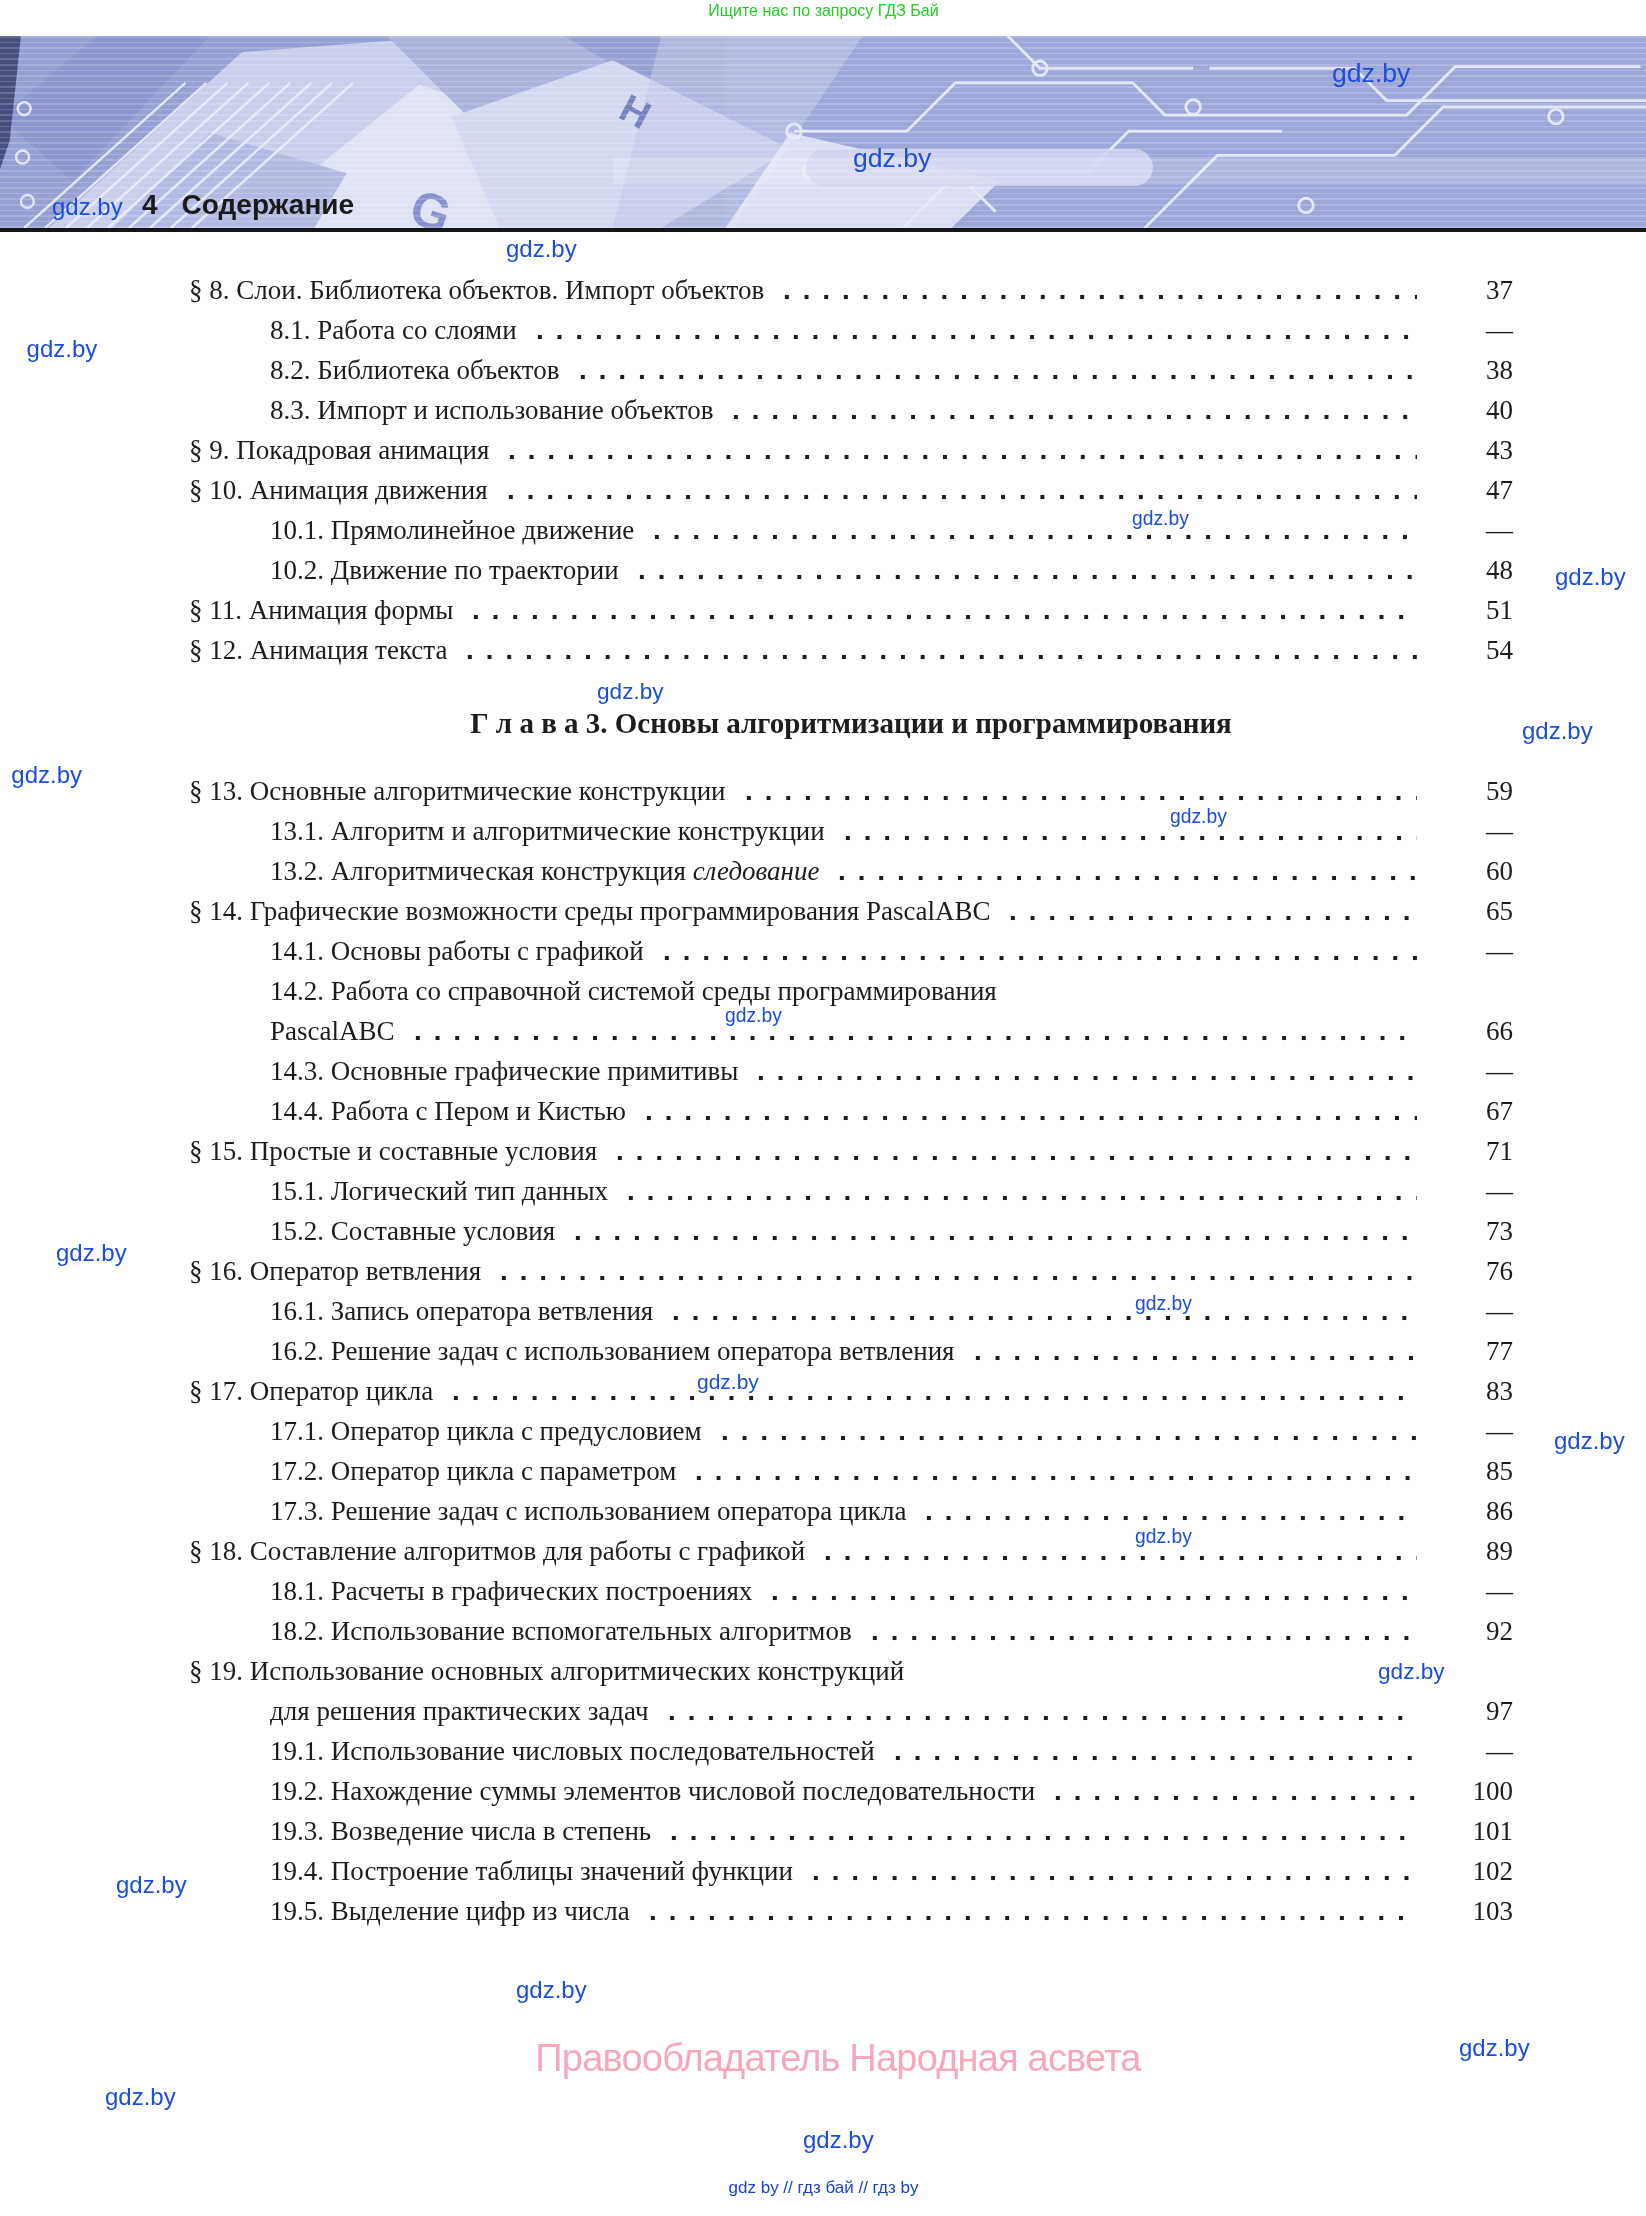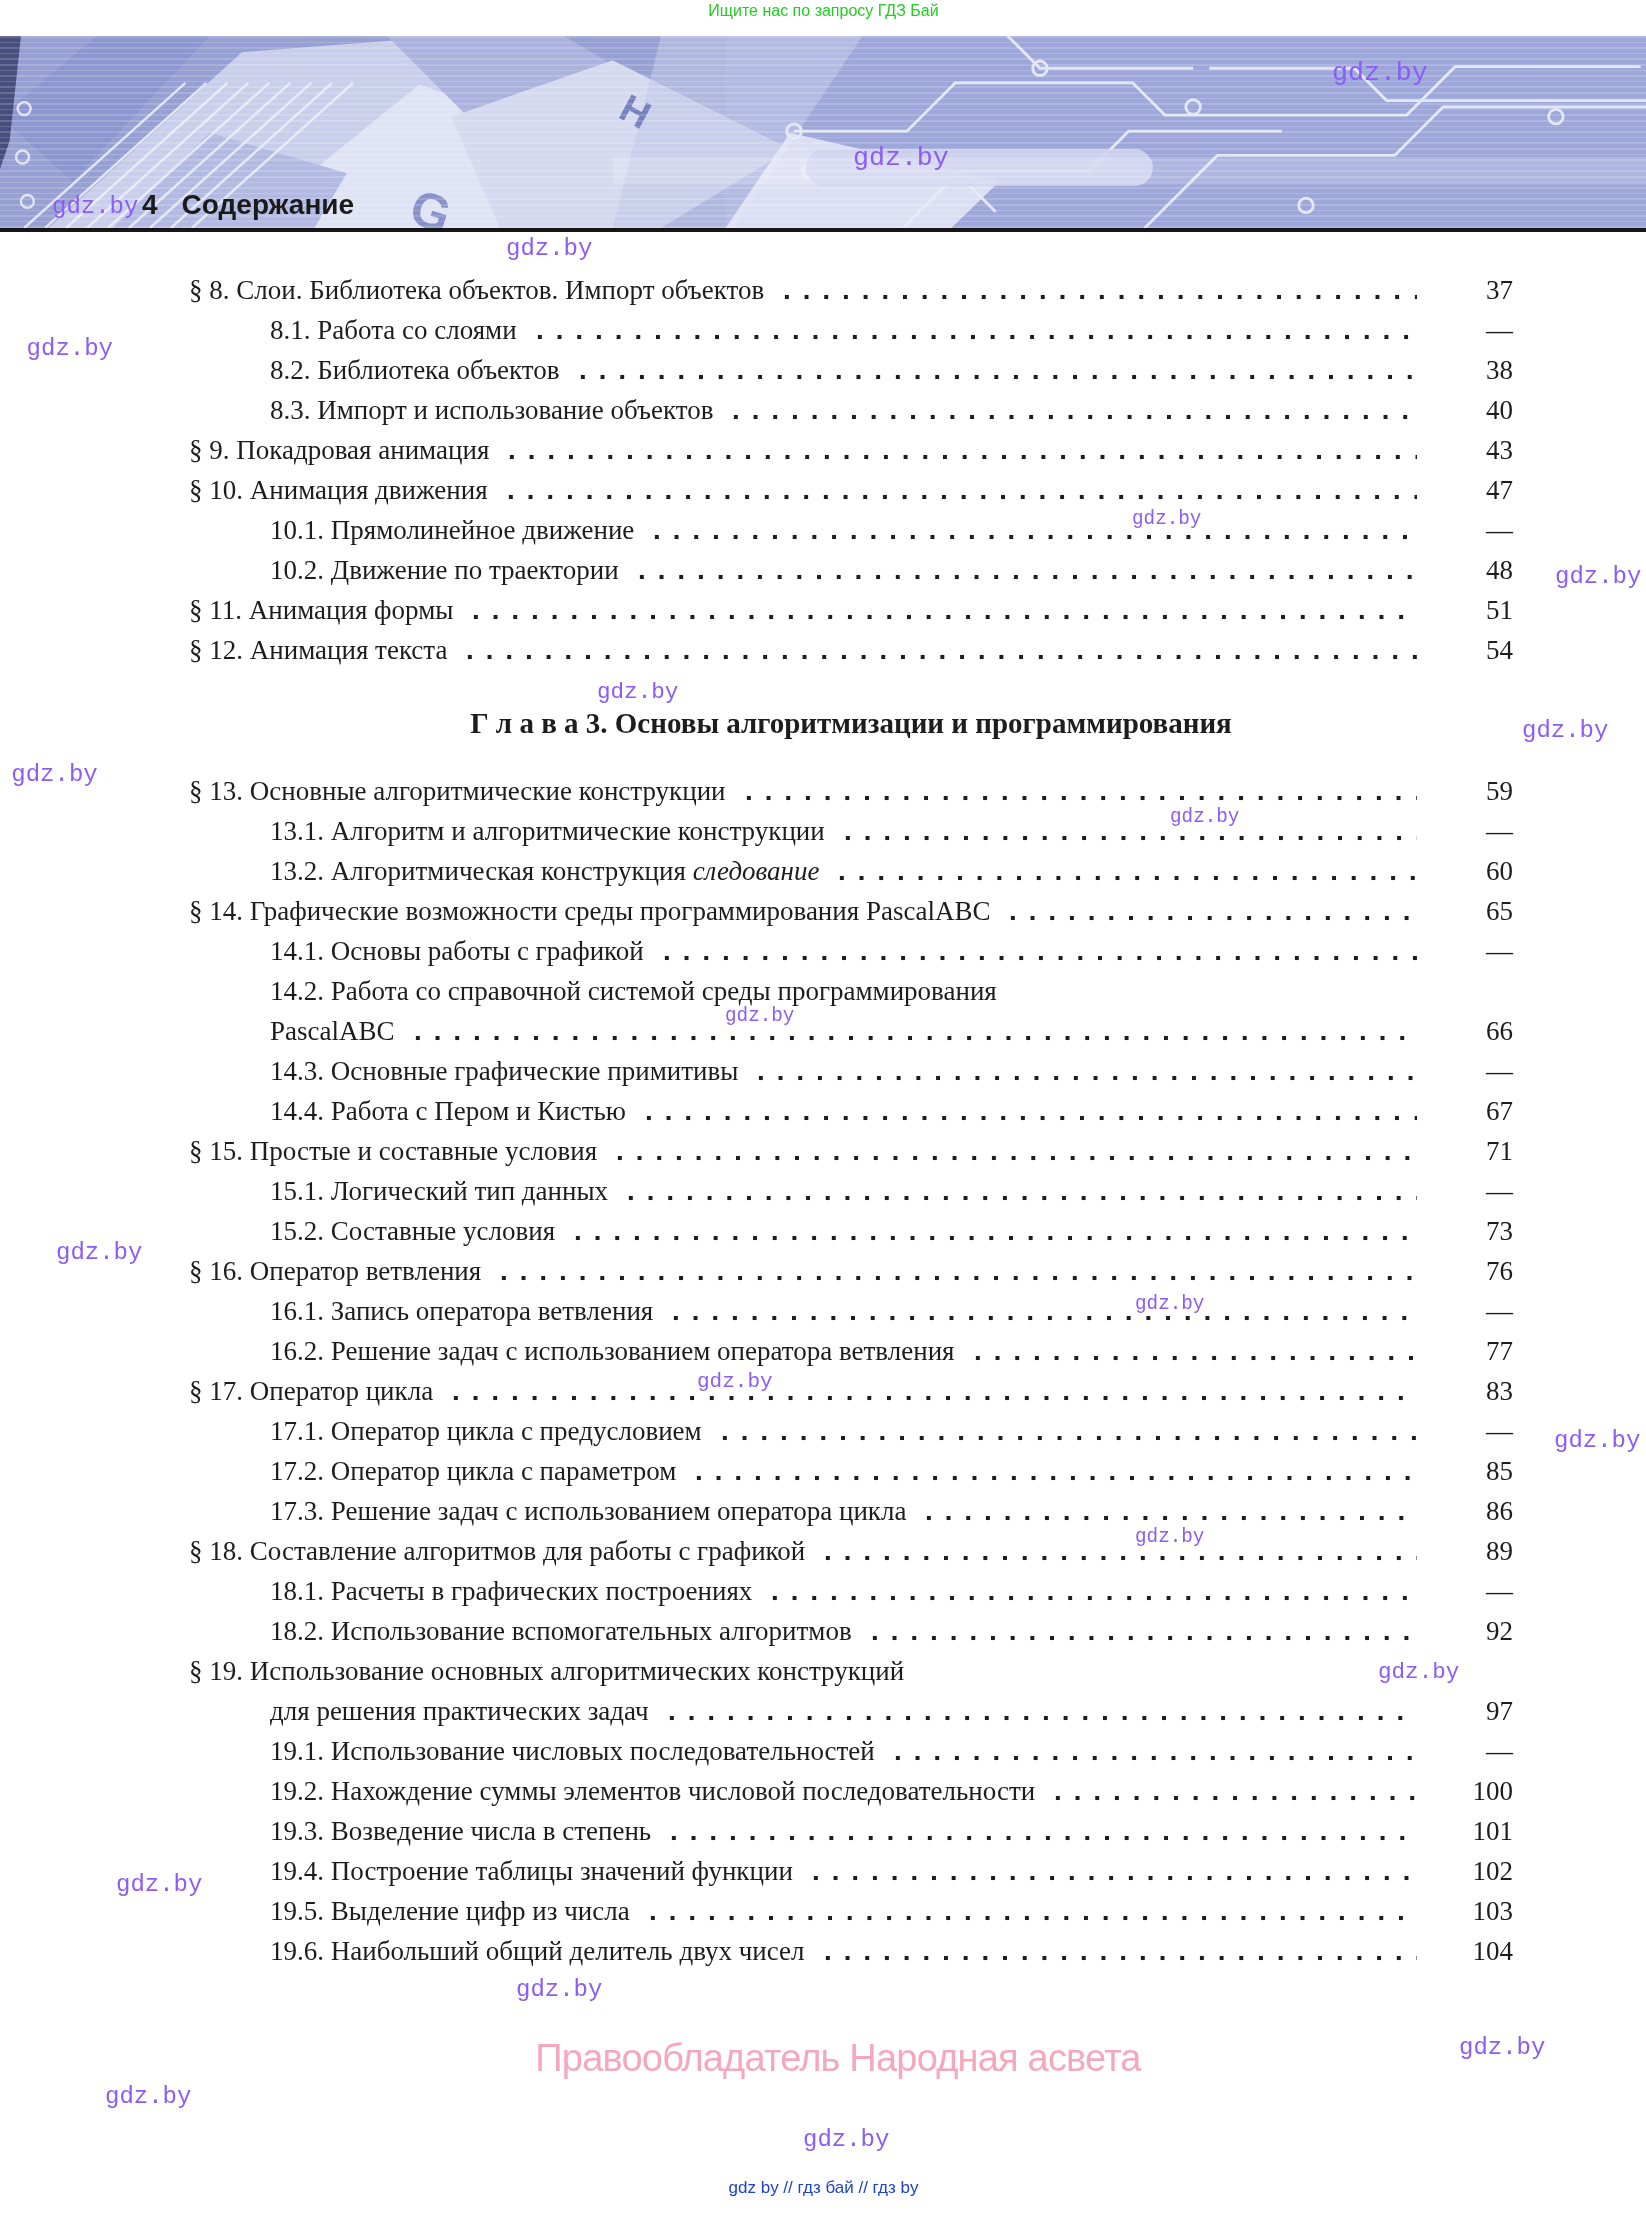--- a/index.html
+++ b/index.html
@@ -13,21 +13,21 @@
   
   .banner{position:absolute;top:36px;left:0;width:1647px;height:192px;
           border-bottom:4px solid #161616;overflow:hidden;}
   .banner svg{position:absolute;top:0;left:0;width:100%;height:100%;}
   .banner .streaks{position:absolute;inset:0;
       background:repeating-linear-gradient(180deg,rgba(255,255,255,.17) 0 1.6px,rgba(255,255,255,0) 1.6px 5.6px);}
   .hdr{position:absolute;left:142px;top:189px;display:flex;gap:24px;align-items:flex-end;
        font-family:"Liberation Sans",sans-serif;font-weight:bold;font-size:28px;color:#1a1a1a;z-index:5;}
 
   
-  .wm{position:absolute;font-family:Liberation Mono, monospace;color:#8b5cf6;
+  .wm{position:absolute;font-family:Liberation Sans, sans-serif;color:#1d4ed8;
       white-space:nowrap;z-index:6;}
 
   
   .toc{position:absolute;left:189px;top:266px;width:1324px;font-size:27px;}
   .toc-row{height:40px;display:flex;align-items:flex-end;}
   .toc-row .lbl{white-space:nowrap;line-height:32px;}
   .toc-row.sub{padding-left:81px;}
   .leader{flex:1;min-width:0;height:32px;margin:0 11.3px 0 13px;
       background-image:radial-gradient(circle,#1d1d1d 2.1px,rgba(0,0,0,0) 2.5px);
       background-size:19.7px 9.7px;background-repeat:repeat-x;background-position:left bottom 4px;}
@@ -293,25 +293,20 @@
       </div>
       <div class="toc-row sub">
         <span class="lbl">19.4. Построение таблицы значений функции</span>
         <span class="leader"></span>
         <span class="pagecol">102</span>
       </div>
       <div class="toc-row sub">
         <span class="lbl">19.5. Выделение цифр из числа</span>
         <span class="leader"></span>
         <span class="pagecol">103</span>
-      </div>
-      <div class="toc-row sub">
-        <span class="lbl">19.6. Наибольший общий делитель двух чисел</span>
-        <span class="leader"></span>
-        <span class="pagecol">104</span>
       </div>
     </div>
 
   <div id="wm-layer">
       <span class="wm" style="left: 52px; top: 193px; font-size: 24px;">gdz.by</span>
       <span class="wm" style="left: 1332px; top: 58px; font-size: 26.6px;">gdz.by</span>
       <span class="wm" style="left: 853px; top: 143px; font-size: 26.6px;">gdz.by</span>
       <span class="wm" style="left: 506px; top: 235px; font-size: 24px;">gdz.by</span>
       <span class="wm" style="left: 26.6px; top: 335px; font-size: 24px;">gdz.by</span>
       <span class="wm" style="left: 1132px; top: 508px; font-size: 19.3px;">gdz.by</span>

